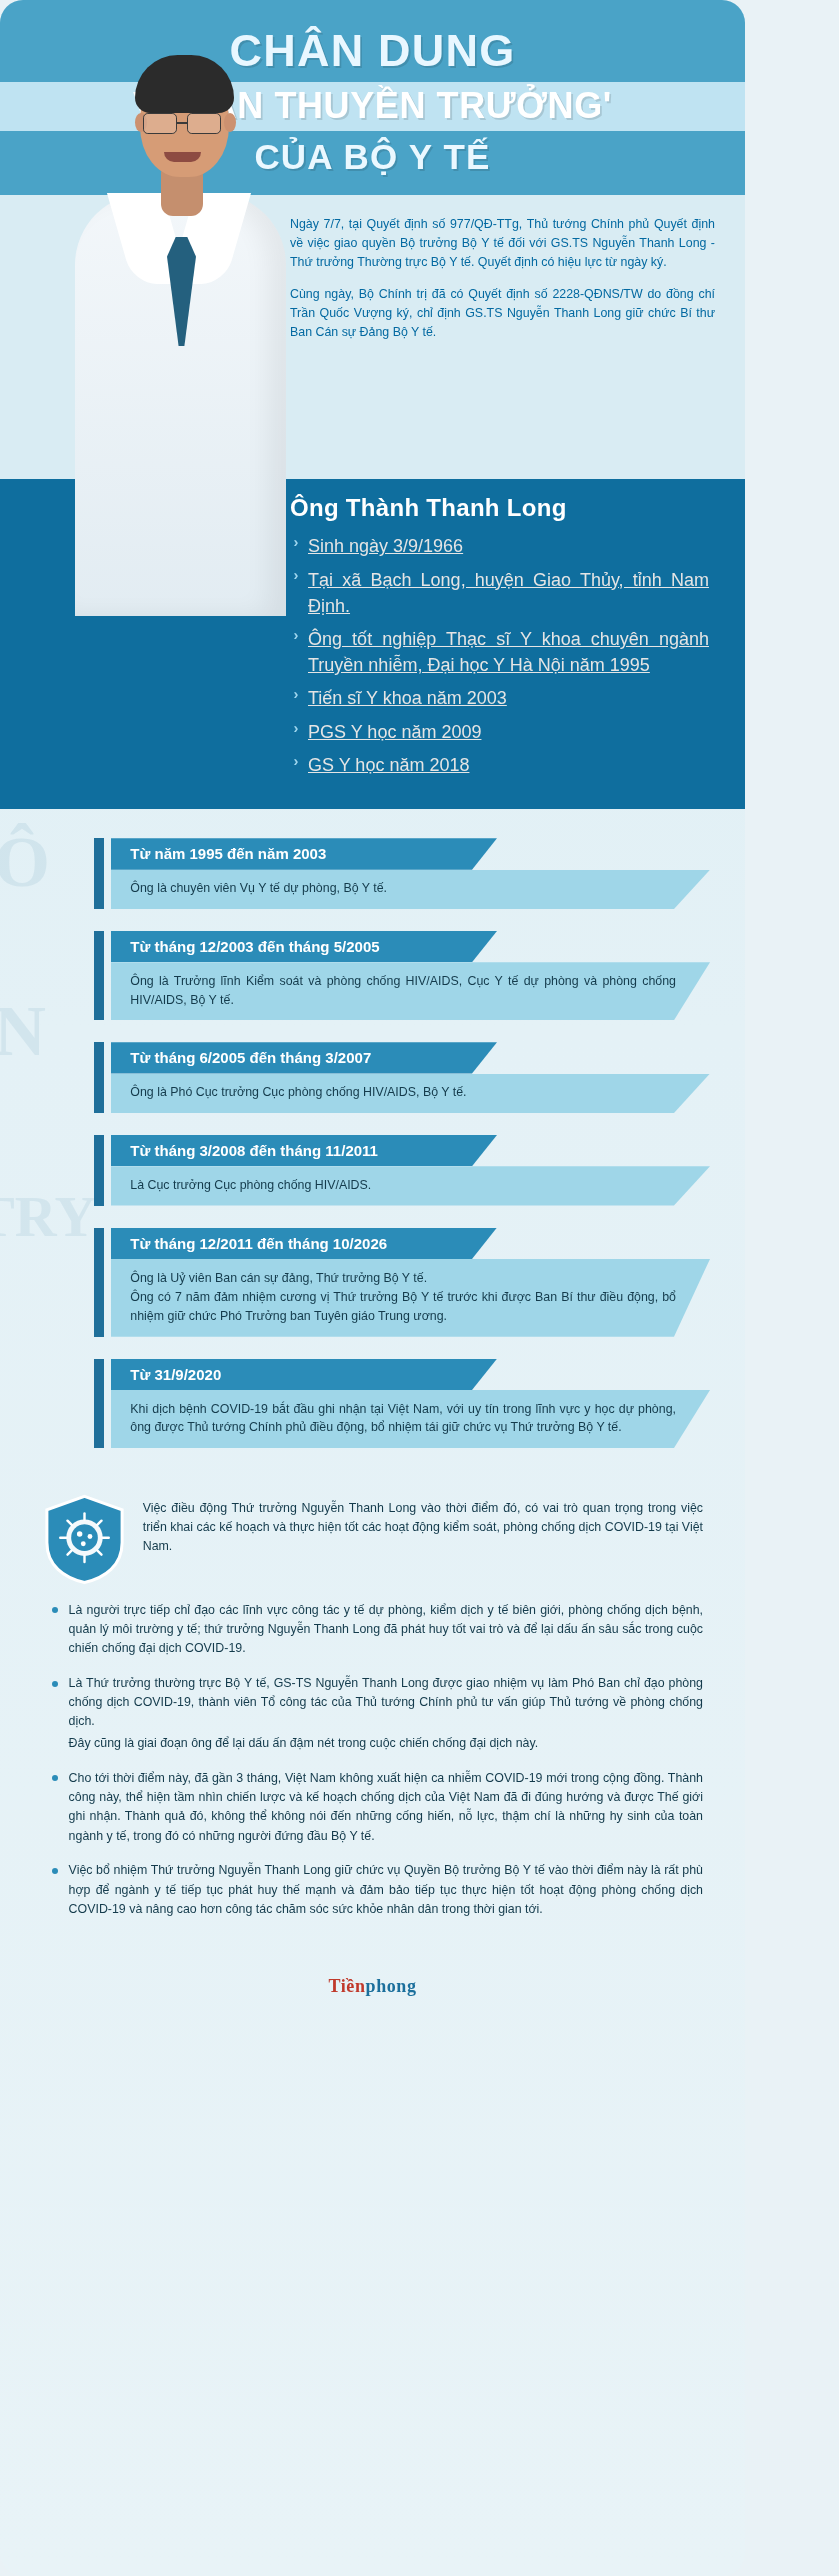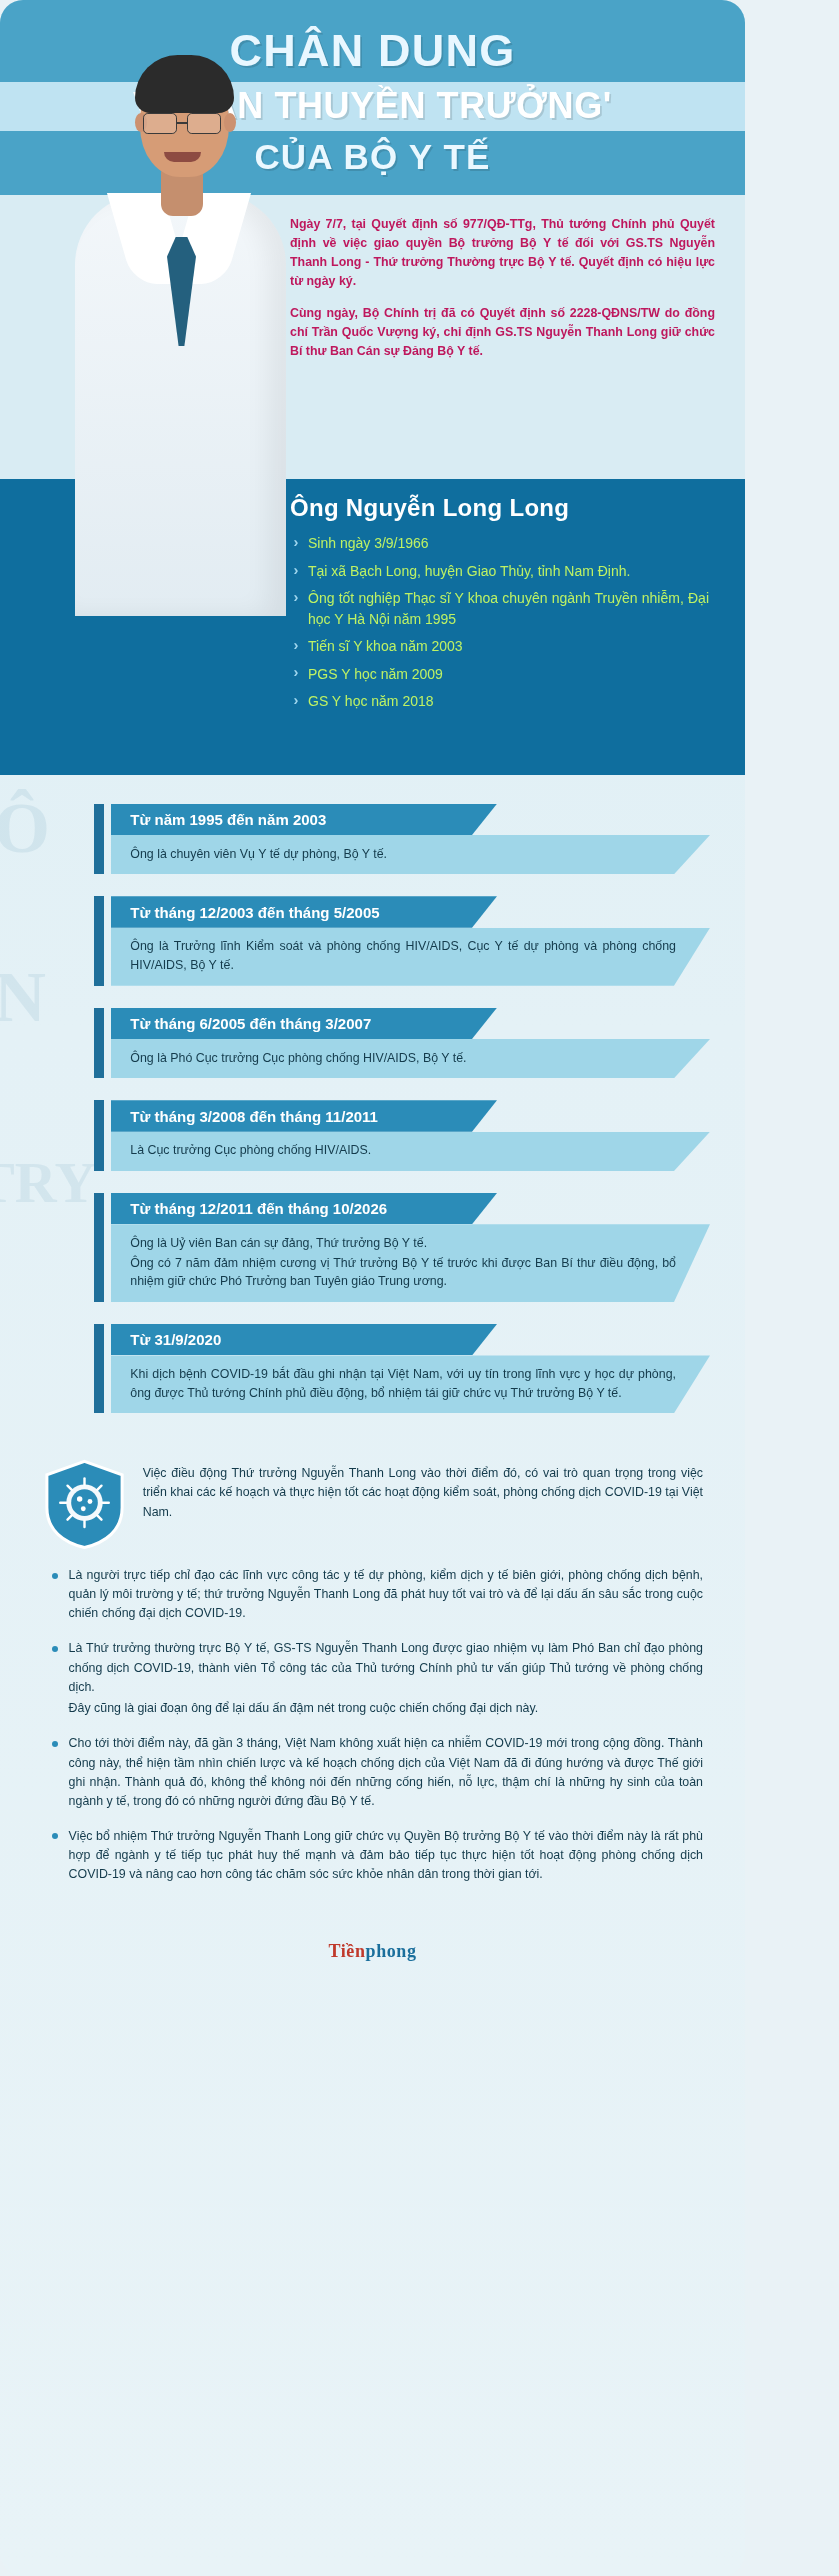--- a/index.html
+++ b/index.html
@@ -59,23 +59,23 @@
   .intro {
     background: #d9ecf3;
     padding: 20.5px 30px 15.7px 290px;
     min-height: 284px;
     position: relative;
   }
   .intro p {
     font-size: 12.4px;
     line-height: 1.52;
     text-align: justify;
-    color: #be185d;
+    color: #0369a1;
     margin-bottom: 13.3px;
-    font-weight: bold;
+    font-weight: normal;
   }
 
   
   .photo {
     position: absolute;
     left: 72px;
     top: 12px;
     width: 217px;
     height: 604px;
     overflow: hidden;
@@ -159,27 +159,28 @@
   }
   .bio h2 {
     color: #ffffff;
     font-size: 24px;
     font-weight: bold;
     margin-bottom: 11px;
     letter-spacing: 0.3px;
   }
   .bio ul { list-style: none; }
   .bio li {
-    color: #bef264;
-    font-size: 14px;
+    color: #e5e5e5;
+    font-size: 18px;
     line-height: 1.45;
     margin-bottom: 7.2px;
     padding-left: 18px;
     position: relative;
     text-align: justify;
+    text-decoration: underline;
   }
   .bio li::before {
     content: "›";
     position: absolute;
     left: 3.6px; top: -1.2px;
     color: #9fd6ee;
     font-size: 14.5px;
     font-weight: bold;
   }
 
@@ -320,21 +321,21 @@
     <div class="bridge"></div>
     <div class="mouth"></div>
   </div>
 
   <div class="intro">
     <p>Ngày 7/7, tại Quyết định số 977/QĐ-TTg, Thủ tướng Chính phủ Quyết định về việc giao quyền Bộ trưởng Bộ Y tế đối với GS.TS Nguyễn Thanh Long - Thứ trưởng Thường trực Bộ Y tế. Quyết định có hiệu lực từ ngày ký.</p>
     <p>Cùng ngày, Bộ Chính trị đã có Quyết định số 2228-QĐNS/TW do đồng chí Trần Quốc Vượng ký, chỉ định GS.TS Nguyễn Thanh Long giữ chức Bí thư Ban Cán sự Đảng Bộ Y tế.</p>
   </div>
 
   <div class="bio">
-    <h2>Ông Nguyễn Long Long</h2>
+    <h2>Ông Thành Thanh Long</h2>
     <ul>
       <li>Sinh ngày 3/9/1966</li>
       <li>Tại xã Bạch Long, huyện Giao Thủy, tỉnh Nam Định.</li>
       <li>Ông tốt nghiệp Thạc sĩ Y khoa chuyên ngành Truyền nhiễm, Đại học Y Hà Nội năm 1995</li>
       <li>Tiến sĩ Y khoa năm 2003</li>
       <li>PGS Y học năm 2009</li>
       <li>GS Y học năm 2018</li>
     </ul>
   </div>
 

